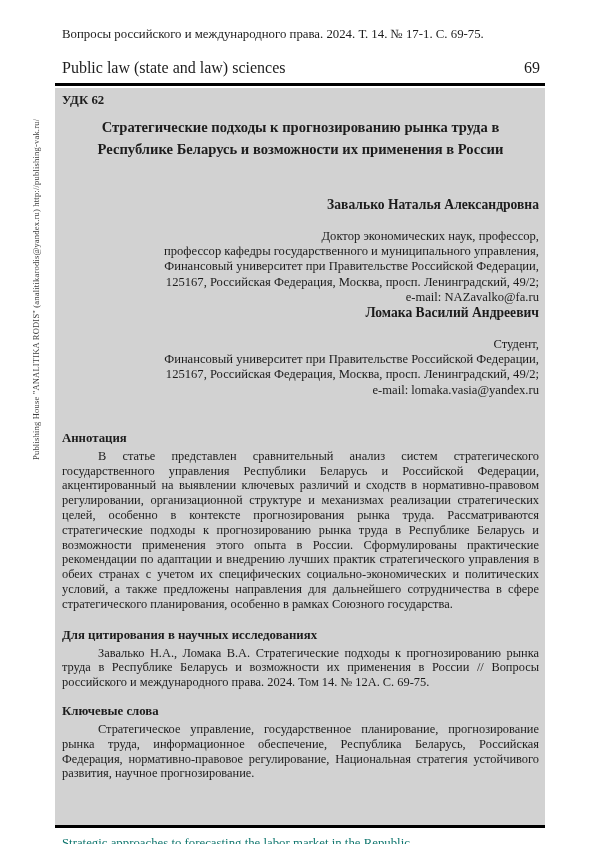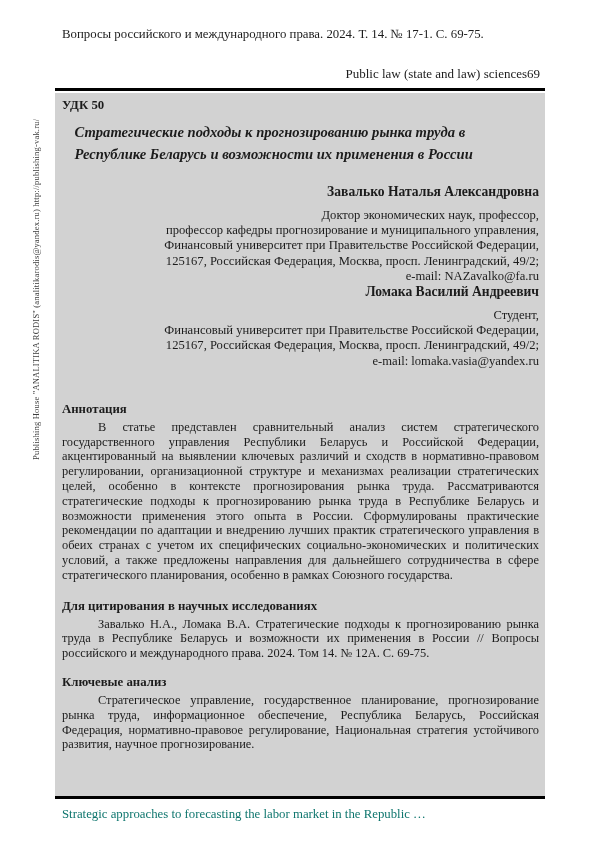--- a/index.html
+++ b/index.html
@@ -27,59 +27,58 @@
     left: 55px;
     top: 0;
     width: 490px;
   }
   .journal-header {
     margin-top: 27px;
     padding-left: 7px;
     font-size: 12.8px;
   }
   .section-header-row {
-    margin-top: 24px;
+    margin-top: 17px;
     padding: 0 5px 0 7px;
-    font-size: 13px;
+    font-size: 16px;
     display: flex;
-    justify-content: flex-end;
+    justify-content: space-between;
     align-items: baseline;
   }
   .rule {
     height: 3px;
     background: #000000;
   }
   .top-rule { margin-top: 6px; }
   .article-box {
     margin-top: 2px;
     background: #d2d2d2;
     padding: 5px 6px 44px 7px;
   }
   .udc {
     font-weight: bold;
     font-size: 12.8px;
   }
   .article-title {
     margin: 8px auto 0;
     max-width: 452px;
-    text-align: left;
+    text-align: center;
     font-size: 14.6px;
     font-weight: bold;
     line-height: 22px;
-    font-style: italic;
   }
   .author-name {
     text-align: right;
     font-weight: bold;
     font-size: 13.6px;
     line-height: 15px;
   }
-  .author-1 .author-name { margin-top: 19px; }
+  .author-1 .author-name { margin-top: 37px; }
   .author-2 .author-name { }
-  .affiliation { margin-top: 9px; }
+  .affiliation { margin-top: 17px; }
   .affiliation-line {
     text-align: right;
     font-size: 12.6px;
     line-height: 15.2px;
   }
   .section-heading {
     font-weight: bold;
     font-size: 12.8px;
     line-height: 14px;
   }
@@ -111,29 +110,29 @@
 
   <div class="section-header-row">
     <span>Public law (state and law) sciences</span>
     <span>69</span>
   </div>
 
   <div class="rule top-rule"></div>
 
   <div class="article-box">
 
-    <div class="udc">УДК 50</div>
+    <div class="udc">УДК 62</div>
 
     <div class="article-title">Стратегические подходы к прогнозированию рынка труда в Республике Беларусь и возможности их применения в России</div>
 
     <div class="author-block author-1">
       <div class="author-name">Завалько Наталья Александровна</div>
       <div class="affiliation">
         <div class="affiliation-line">Доктор экономических наук, профессор,</div>
-        <div class="affiliation-line">профессор кафедры прогнозирование и муниципального управления,</div>
+        <div class="affiliation-line">профессор кафедры государственного и муниципального управления,</div>
         <div class="affiliation-line">Финансовый университет при Правительстве Российской Федерации,</div>
         <div class="affiliation-line">125167, Российская Федерация, Москва, просп. Ленинградский, 49/2;</div>
         <div class="affiliation-line">e-mail: NAZavalko@fa.ru</div>
       </div>
     </div>
 
     <div class="author-block author-2">
       <div class="author-name">Ломака Василий Андреевич</div>
       <div class="affiliation">
         <div class="affiliation-line">Студент,</div>
@@ -147,21 +146,21 @@
       <div class="section-heading">Аннотация</div>
       <p class="section-body">В статье представлен сравнительный анализ систем стратегического государственного управления Республики Беларусь и Российской Федерации, акцентированный на выявлении ключевых различий и сходств в нормативно-правовом регулировании, организационной структуре и механизмах реализации стратегических целей, особенно в контексте прогнозирования рынка труда. Рассматриваются стратегические подходы к прогнозированию рынка труда в Республике Беларусь и возможности применения этого опыта в России. Сформулированы практические рекомендации по адаптации и внедрению лучших практик стратегического управления в обеих странах с учетом их специфических социально-экономических и политических условий, а также предложены направления для дальнейшего сотрудничества в сфере стратегического планирования, особенно в рамках Союзного государства.</p>
     </div>
 
     <div class="section section-citation">
       <div class="section-heading">Для цитирования в научных исследованиях</div>
       <p class="section-body">Завалько Н.А., Ломака В.А. Стратегические подходы к прогнозированию рынка труда в Республике Беларусь и возможности их применения в России // Вопросы российского и международного права. 2024. Том 14. № 12А. С. 69-75.</p>
     </div>
 
     <div class="section section-keywords">
-      <div class="section-heading">Ключевые анализ</div>
+      <div class="section-heading">Ключевые слова</div>
       <p class="section-body">Стратегическое управление, государственное планирование, прогнозирование рынка труда, информационное обеспечение, Республика Беларусь, Российская Федерация, нормативно-правовое регулирование, Национальная стратегия устойчивого развития, научное прогнозирование.</p>
     </div>
 
   </div>
 
   <div class="rule bottom-rule"></div>
 
   <div class="footer-line">Strategic approaches to forecasting the labor market in the Republic …</div>
 
 </div>

